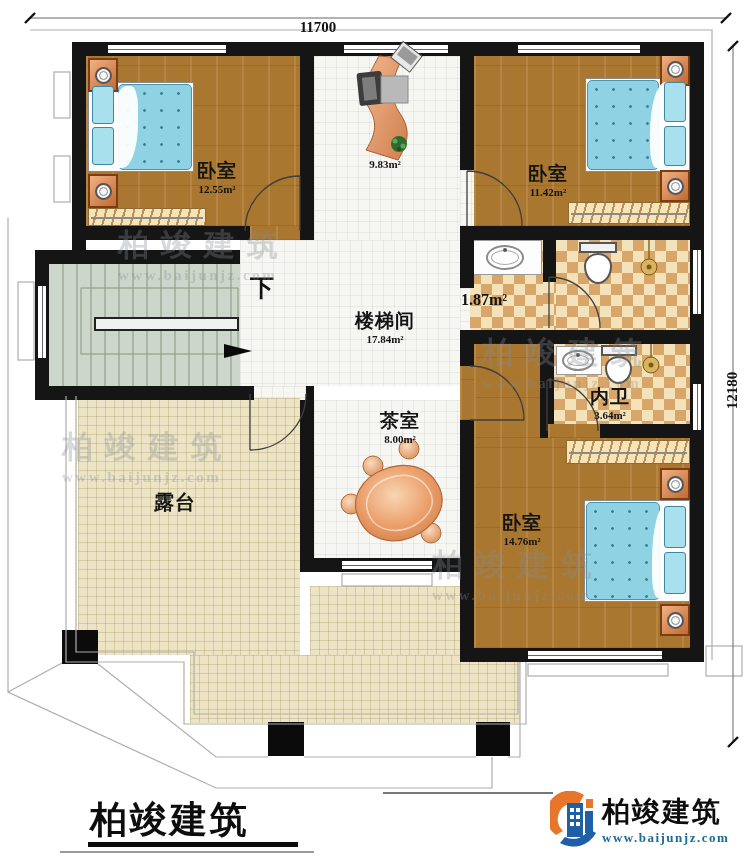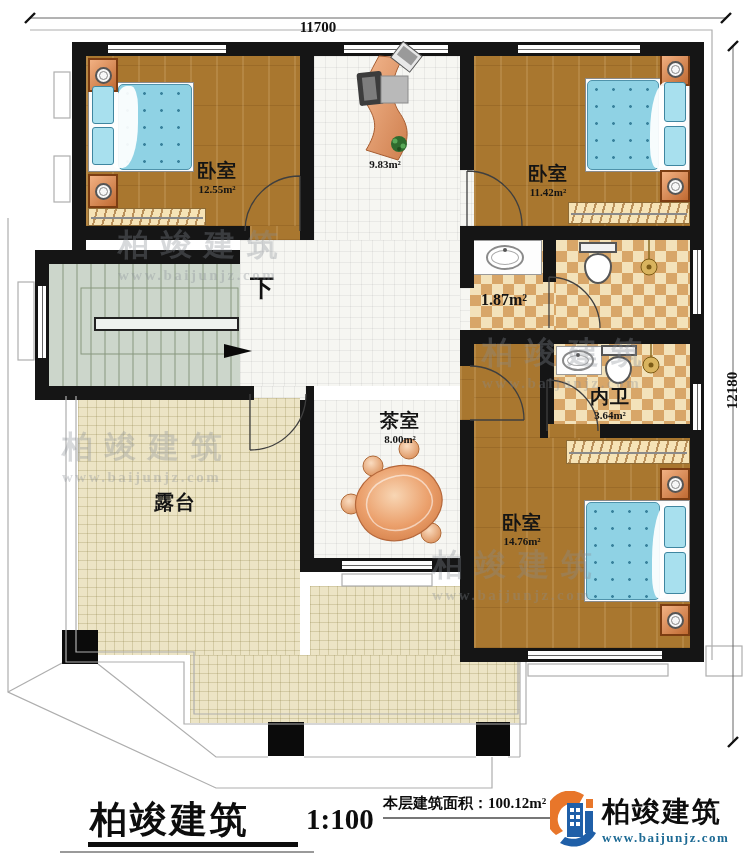--- a/index.html
+++ b/index.html
@@ -292,27 +292,31 @@
     <span class="nm">卧室</span>
     <span class="ar">12.55m²</span>
   </div>
   <div class="rlabel" style="left:325px;top:158px;width:120px;">
     <span class="ar">9.83m²</span>
   </div>
   <div class="rlabel" style="left:488px;top:163px;width:120px;">
     <span class="nm">卧室</span>
     <span class="ar">11.42m²</span>
   </div>
-  <div class="rlabel" style="left:458px;top:290px;width:92px;">
+  <div class="rlabel" style="left:438px;top:290px;width:92px;">
     <span class="ar" style="font-size:16px;">1.87m²</span>
   </div>
   <div class="rlabel" style="left:560px;top:386px;width:100px;">
     <span class="nm">内卫</span>
     <span class="ar">3.64m²</span>
   </div>
+  <div class="rlabel" style="left:325px;top:310px;width:120px;">
+    <span class="nm">楼梯间</span>
+    <span class="ar">17.84m²</span>
+  </div>
   <div class="rlabel" style="left:345px;top:410px;width:110px;">
     <span class="nm">茶室</span>
     <span class="ar">8.00m²</span>
   </div>
   <div class="rlabel" style="left:462px;top:512px;width:120px;">
     <span class="nm">卧室</span>
     <span class="ar">14.76m²</span>
   </div>
   <div class="rlabel" style="left:130px;top:490px;width:90px;">
     <span class="nm" style="font-size:20px;">露台</span>
@@ -332,25 +336,21 @@
     <span class="l2">www.baijunjz.com</span>
   </div>
   <div class="wm" style="left:432px;top:544px;">
     <span class="l1">柏竣建筑</span>
     <span class="l2">www.baijunjz.com</span>
   </div>
 
   <div class="ft-title">柏竣建筑</div>
   <div class="ft-ul1"></div>
   <div class="ft-ul2"></div>
-  <div class="ft-scale">1:100</div>
   <div class="ft-info">
-    <div class="row">
-      <span>本层建筑面积：</span><span>100.12m²</span>
-    </div>
     <div class="sep"></div>
   </div>
   <svg width="50" height="62" viewBox="0 0 50 62" style="position:absolute;left:550px;top:791px;z-index:10;">
     <path d="M6,44 A24,24 0 0 1 34,4 L29,13 A16,16 0 0 0 13,40 Z" fill="#e8762a"></path>
     <path d="M10,52 A26,26 0 0 0 46,42 L39,38 A18,18 0 0 1 15,46 Z" fill="#1f5fa8"></path>
     <rect x="17" y="12" width="16" height="34" fill="#1f5fa8"></rect>
     <rect x="20" y="17" width="4" height="4" fill="#fff"></rect>
       <rect x="26" y="17" width="4" height="4" fill="#fff"></rect>
     <rect x="20" y="24" width="4" height="4" fill="#fff"></rect>
       <rect x="26" y="24" width="4" height="4" fill="#fff"></rect>

